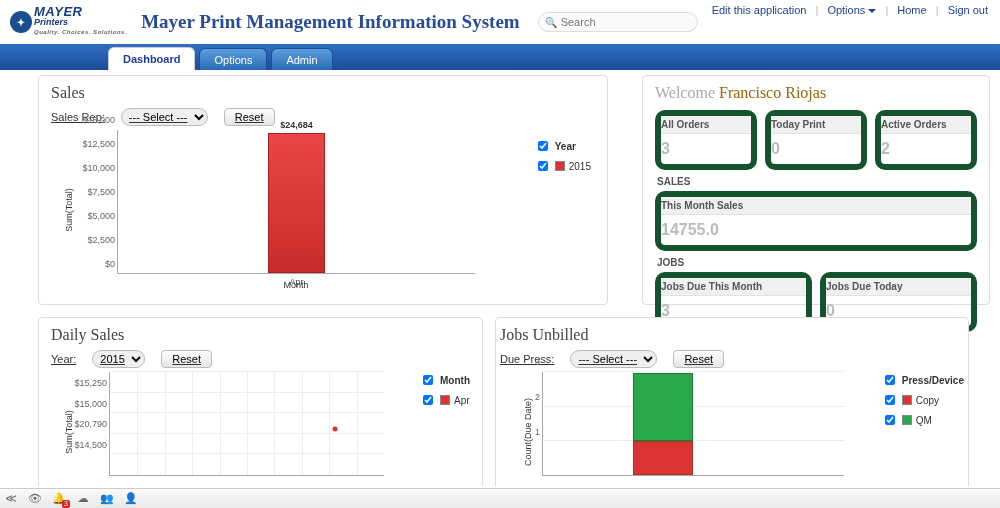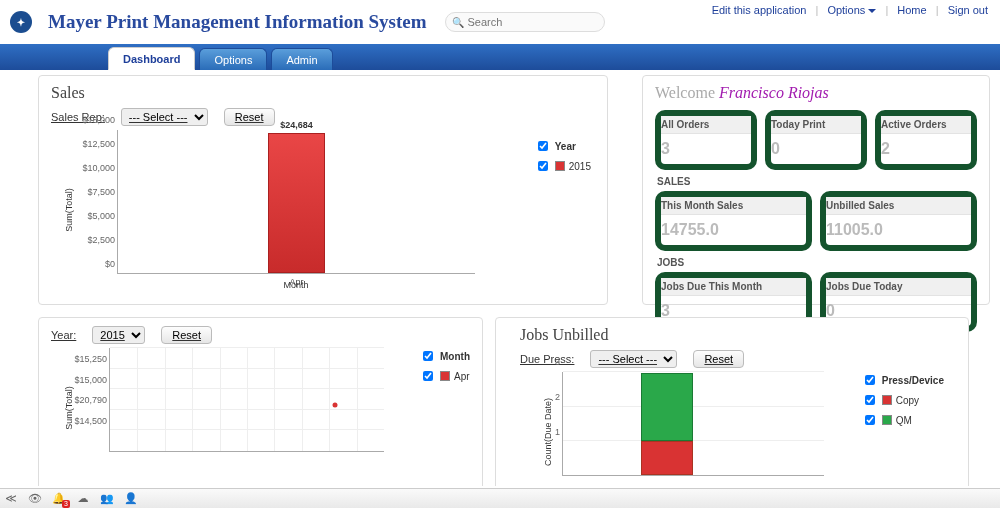--- a/index.html
+++ b/index.html
@@ -34,21 +34,21 @@
 
   
   .content { position:absolute; top:75px; left:38px; right:10px; bottom:22px; overflow:hidden; }
   .panel { border:1px solid #ddd; border-radius:4px; background:#fff; }
 
   
   .sales-panel { position:absolute; left:0; top:0; width:570px; height:230px; padding:8px 12px 10px; }
   .panel-title { font-family:"Times New Roman", serif; font-size:16px; color:#444; margin:0 0 6px 0; }
   .controls-row { font-size:11px; display:flex; align-items:center; gap:16px; margin-bottom:4px;text-decoration:underline; }
   .controls-row label { color:#333; }
-  .controls-row select { font-size:11px; border:1px solid #bbb; border-radius:3px; padding:1px 3px; }
+  .controls-row select { font-size:11px; border:1px solid #bbb; border-radius:9px; padding:1px 3px; }
   .btn-small { font-size:11px; border:1px solid #bbb; background:linear-gradient(#fdfdfd,#e6e6e6); border-radius:4px; padding:2px 10px; cursor:pointer; }
 
   .chart-area { position:relative; width:100%; height:160px; }
   .y-label { position:absolute; left:-4px; top:50%; transform:translateY(-50%) rotate(-90deg); font-size:9px; color:#333; }
   .ticks { position:absolute; left:22px; top:0; bottom:16px; width:42px; }
   .tick { position:absolute; right:0; font-size:9px; color:#666; transform:translateY(-50%); }
   .plot { position:absolute; left:66px; right:120px; top:0; bottom:16px; border-left:1px solid #aaa; border-bottom:1px solid #aaa; }
   .grid-h { position:absolute; left:0; right:0; border-top:1px solid #eee; }
   .bar { position:absolute; bottom:0; background:linear-gradient(#e94646,#c82b2b); border:1px solid #aa2020; }
   .bar-label { position:absolute; font-size:9px; font-weight:bold; color:#333; text-align:center; }
@@ -58,35 +58,35 @@
   .legend { position:absolute; right:4px; top:8px; font-size:10px; }
   .legend .row { display:flex; align-items:center; gap:4px; margin-bottom:4px; }
   .chk { width:10px; height:10px; }
   .swatch { width:10px; height:10px; border:1px solid #888; }
   .swatch.red { background:#d93333; }
   .swatch.green { background:#2aa84a; }
 
   
   .welcome-panel { position:absolute; right:0; top:0; width:348px; height:230px; padding:8px 12px; }
   .welcome-title { font-family:"Times New Roman", serif; color:#aaa; font-size:16px; margin-bottom:8px; }
-  .welcome-title .name { font-style:italic; color:#a21caf;margin-top:9px; }
+  .welcome-title .name { color:#a16207;margin-top:9px; }
   .stats-row { display:flex; gap:8px; margin-bottom:6px; }
   .stat-box { flex:1; border:6px solid #14532d; border-radius:10px; }
   .stat-box .hd { background:#f0f0f0; font-size:10px; font-weight:bold; color:#555; padding:3px 0; border-bottom:1px solid #e3e3e3; }
   .stat-box .val { font-size:16px; font-weight:bold; color:#bbb; padding:6px 0; }
   .section-hd { font-size:10px; font-weight:bold; color:#555; margin:4px 0 4px 2px; }
 
   
   .daily-panel { position:absolute; left:0; top:242px; width:445px; height:180px; padding:8px 12px; }
   .daily-chart { position:relative; width:100%; height:120px; margin-top:2px; }
   .grid-v { position:absolute; top:0; bottom:0; border-left:1px solid #eee; }
   .dot { position:absolute; width:5px; height:5px; border-radius:50%; background:#d93333; transform:translate(-50%,-50%); }
 
   
-  .jobs-panel { position:absolute; left:457px; top:242px; width:474px; height:180px; padding:8px 24px; }
+  .jobs-panel { position:absolute; left:457px; top:242px; width:474px; height:180px; padding:8px 4px; }
   .jobs-chart { position:relative; width:100%; height:120px; }
 
   
   .bottom-bar { position:absolute; left:0; right:0; bottom:0; height:20px; background:linear-gradient(#fafafa,#e9e9e9); border-top:1px solid #ccc; display:flex; align-items:center; padding-left:4px; gap:10px; }
   .bottom-bar .bicon { position:relative; width:14px; height:14px; display:flex; align-items:center; justify-content:center; color:#666; font-size:11px; cursor:pointer; }
   .badge { position:absolute; bottom:-2px; right:-4px; background:#d22; color:#fff; font-size:7px; padding:0 2px; border-radius:2px; line-height:8px; }
 </style>
 </head>
 <body>
 
@@ -96,20 +96,25 @@
   <a><span>Options</span><span class="caret"></span></a>
   <span class="sep">|</span>
   <a>Home</a>
   <span class="sep">|</span>
   <a>Sign out</a>
 </div>
 
 <div class="header">
   <div class="logo">
     <div class="logo-circle">✦</div>
+    <div class="logo-text">
+      <span class="top">MAYER</span>
+      <span class="bottom">Printers</span>
+      <span class="logo-tag">Quality. Choices. Solutions.</span>
+    </div>
   </div>
   <div class="app-title">Mayer Print Management Information System</div>
   <div class="search-wrap">
     <span class="mag">🔍</span>
     <input class="search-input" placeholder="Search" style="">
   </div>
 </div>
 
 <div class="navbar">
   <div class="tab active">Dashboard</div>
@@ -174,39 +179,36 @@
           <div class="hd">Active Orders</div>
           <div class="val">2</div>
         </div>
     </div>
     <div class="section-hd">SALES</div>
     <div class="stats-row">
       <div class="stat-box">
           <div class="hd">This Month Sales</div>
           <div class="val">14755.0</div>
         </div>
-      <div class="stat-box">
-          <div class="hd">Unbilled Sales</div>
-          <div class="val">11005.0</div>
-        </div>
     </div>
     <div class="section-hd">JOBS</div>
     <div class="stats-row">
       <div class="stat-box">
           <div class="hd">Jobs Due This Month</div>
           <div class="val">3</div>
         </div>
       <div class="stat-box">
           <div class="hd">Jobs Due Today</div>
           <div class="val">0</div>
         </div>
     </div>
   </div>
 
   <div class="panel daily-panel">
+    <div class="panel-title">Daily Sales</div>
     <div class="controls-row">
       <label>Year:</label>
       <select><option>2015</option></select>
       <button class="btn-small">Reset</button>
     </div>
     <div class="daily-chart">
       <div class="y-label" style="left:-4px;">Sum(Total)</div>
       <div class="ticks" style="left:14px;">
         <div class="tick" style="bottom:20%">$14,500</div>
         <div class="tick" style="bottom:40%">$20,790</div>

